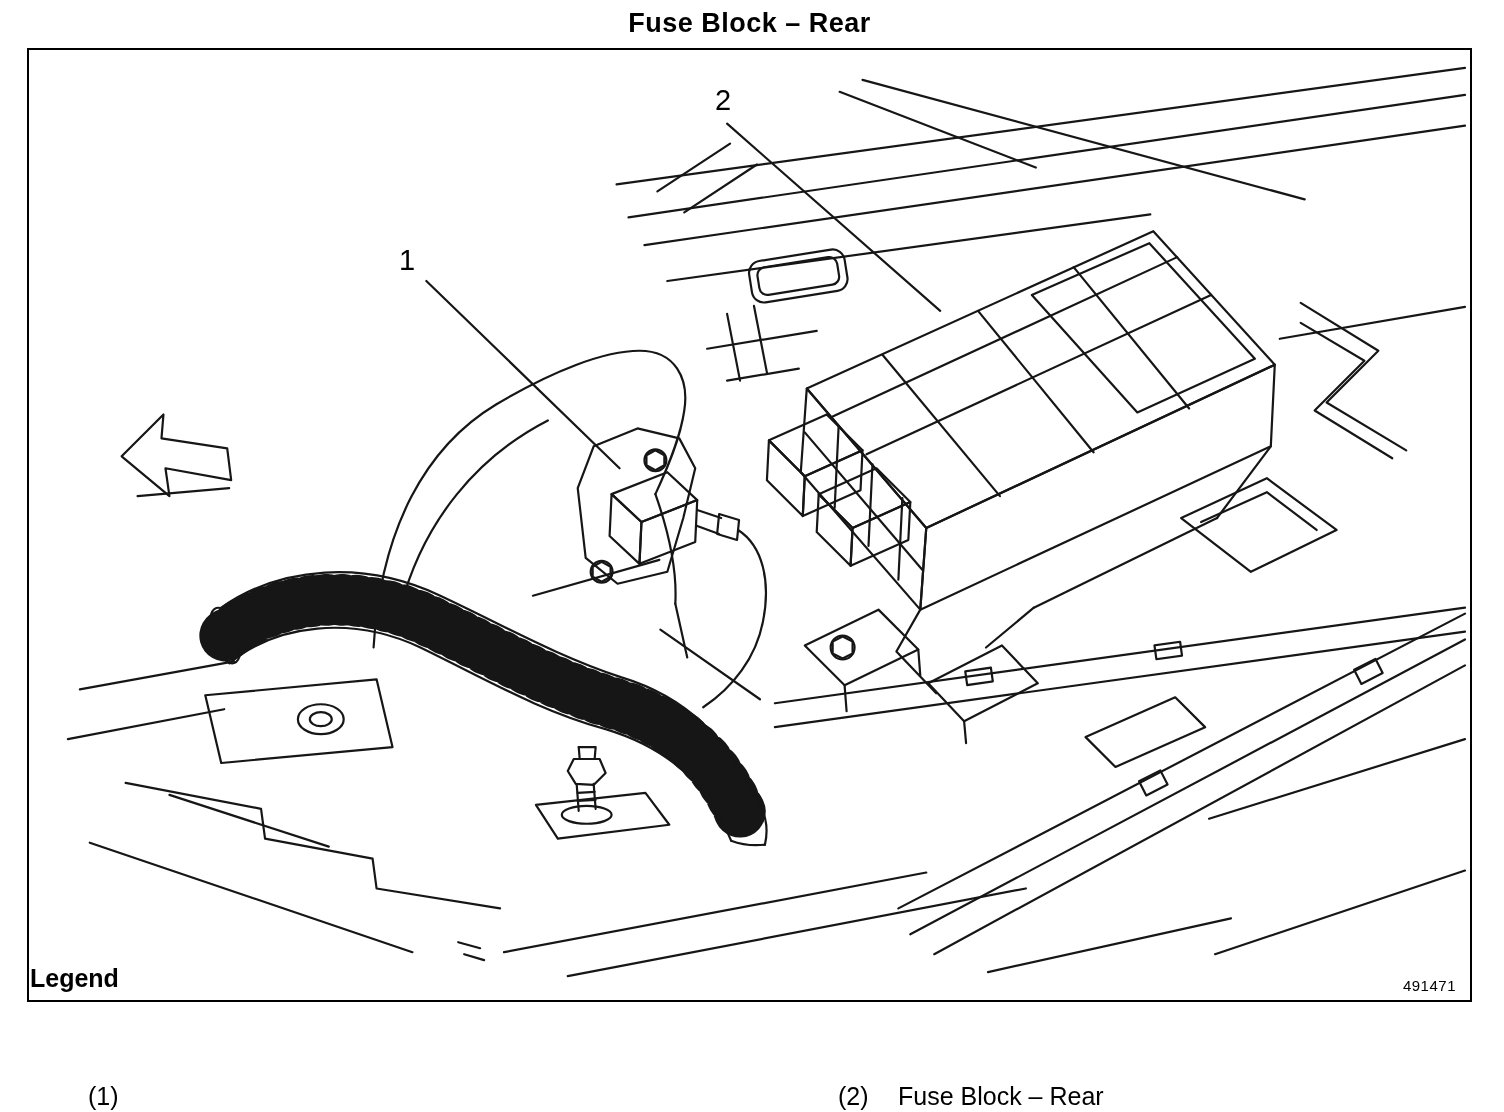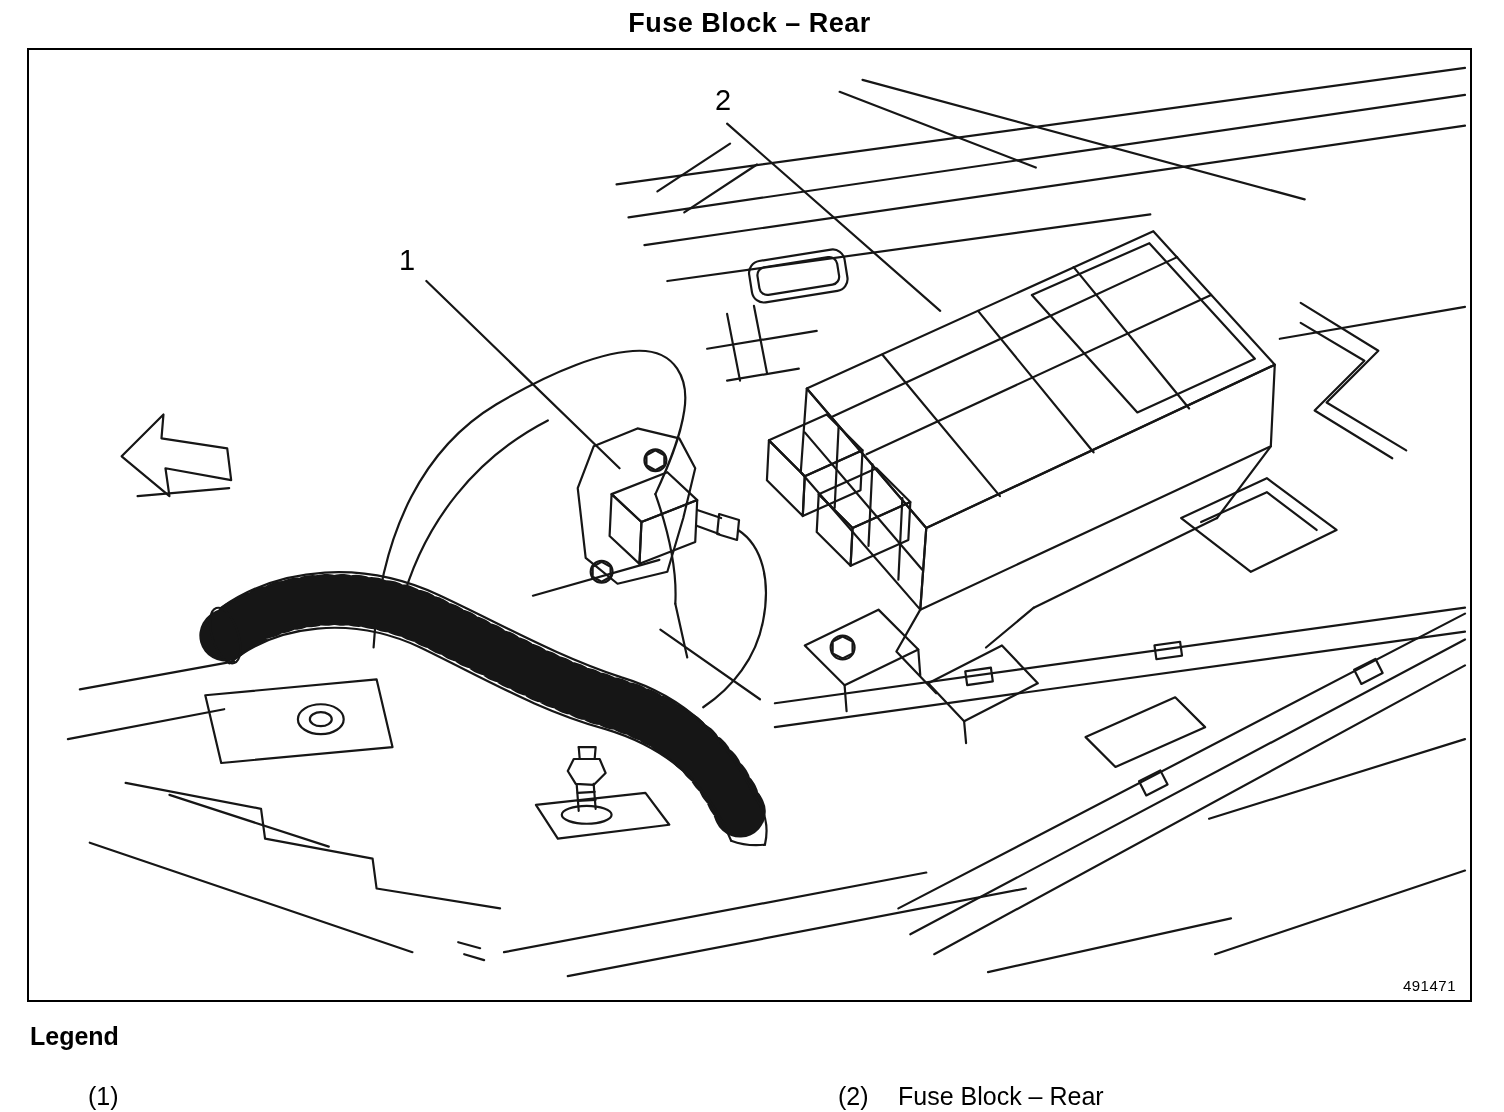--- a/index.html
+++ b/index.html
@@ -32,21 +32,21 @@
     background: #fff;
     padding: 0 2px;
   }
   #callout-1 { left: 368px; top: 196px; }
   #callout-2 { left: 684px; top: 36px; }
   .fig-num {
     position: absolute; right: 14px; bottom: 6px;
     font-size: 15px; letter-spacing: 0.5px;
   }
   .legend-heading {
-    position: absolute; left: 30px; top: 1022px;
+    position: absolute; left: 30px; top: 964px;
     font-size: 25px; font-weight: bold;
   }
   .legend-item {
     position: absolute; top: 1082px;
     font-size: 25px;
     display: flex;
   }
   .legend-item .num { width: 60px; flex: none; }
   #legend-item-1 { left: 88px; }
   #legend-item-2 { left: 838px; }

